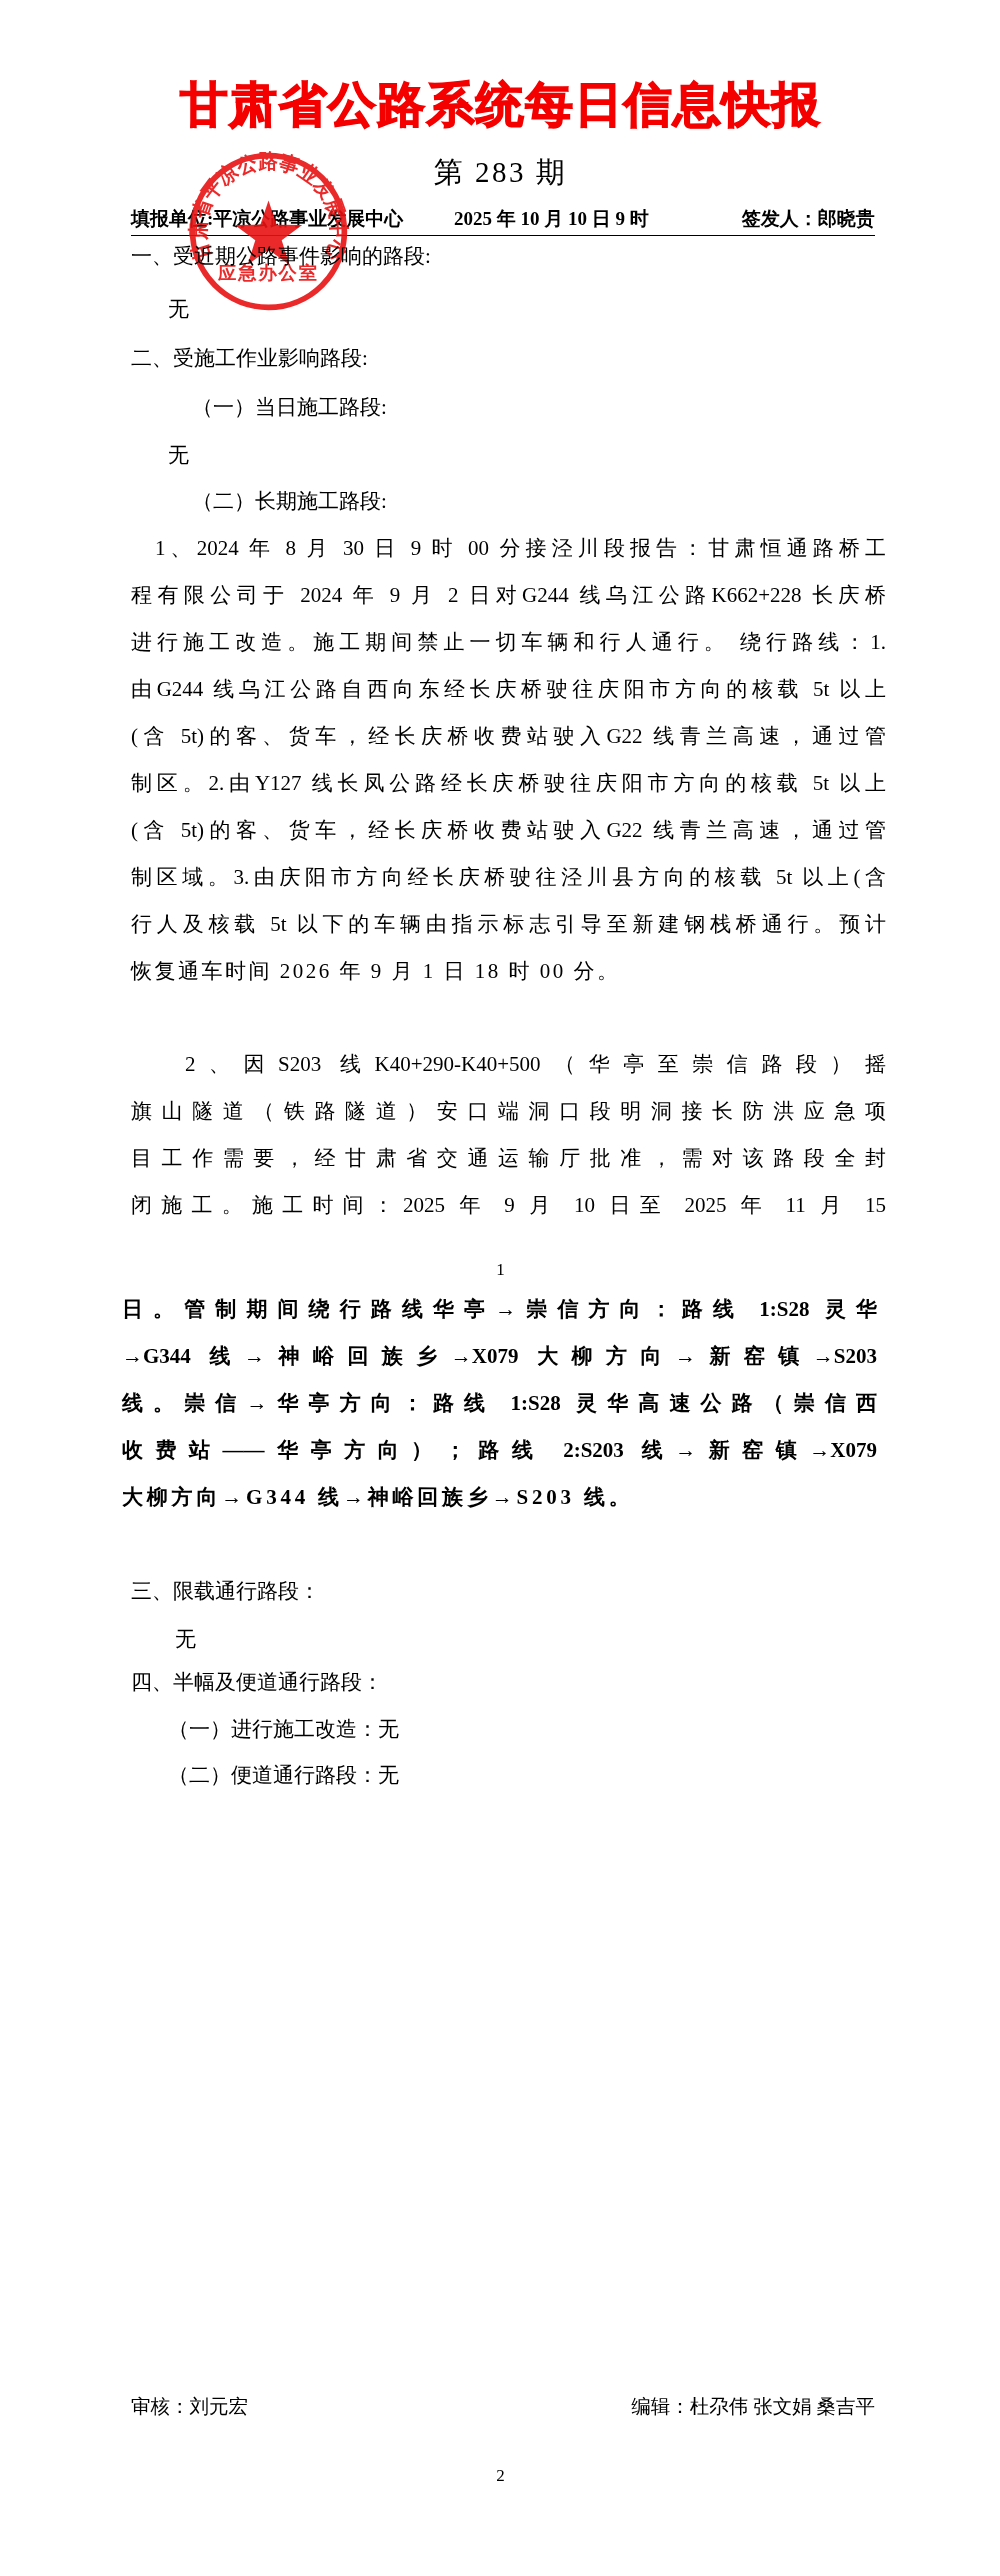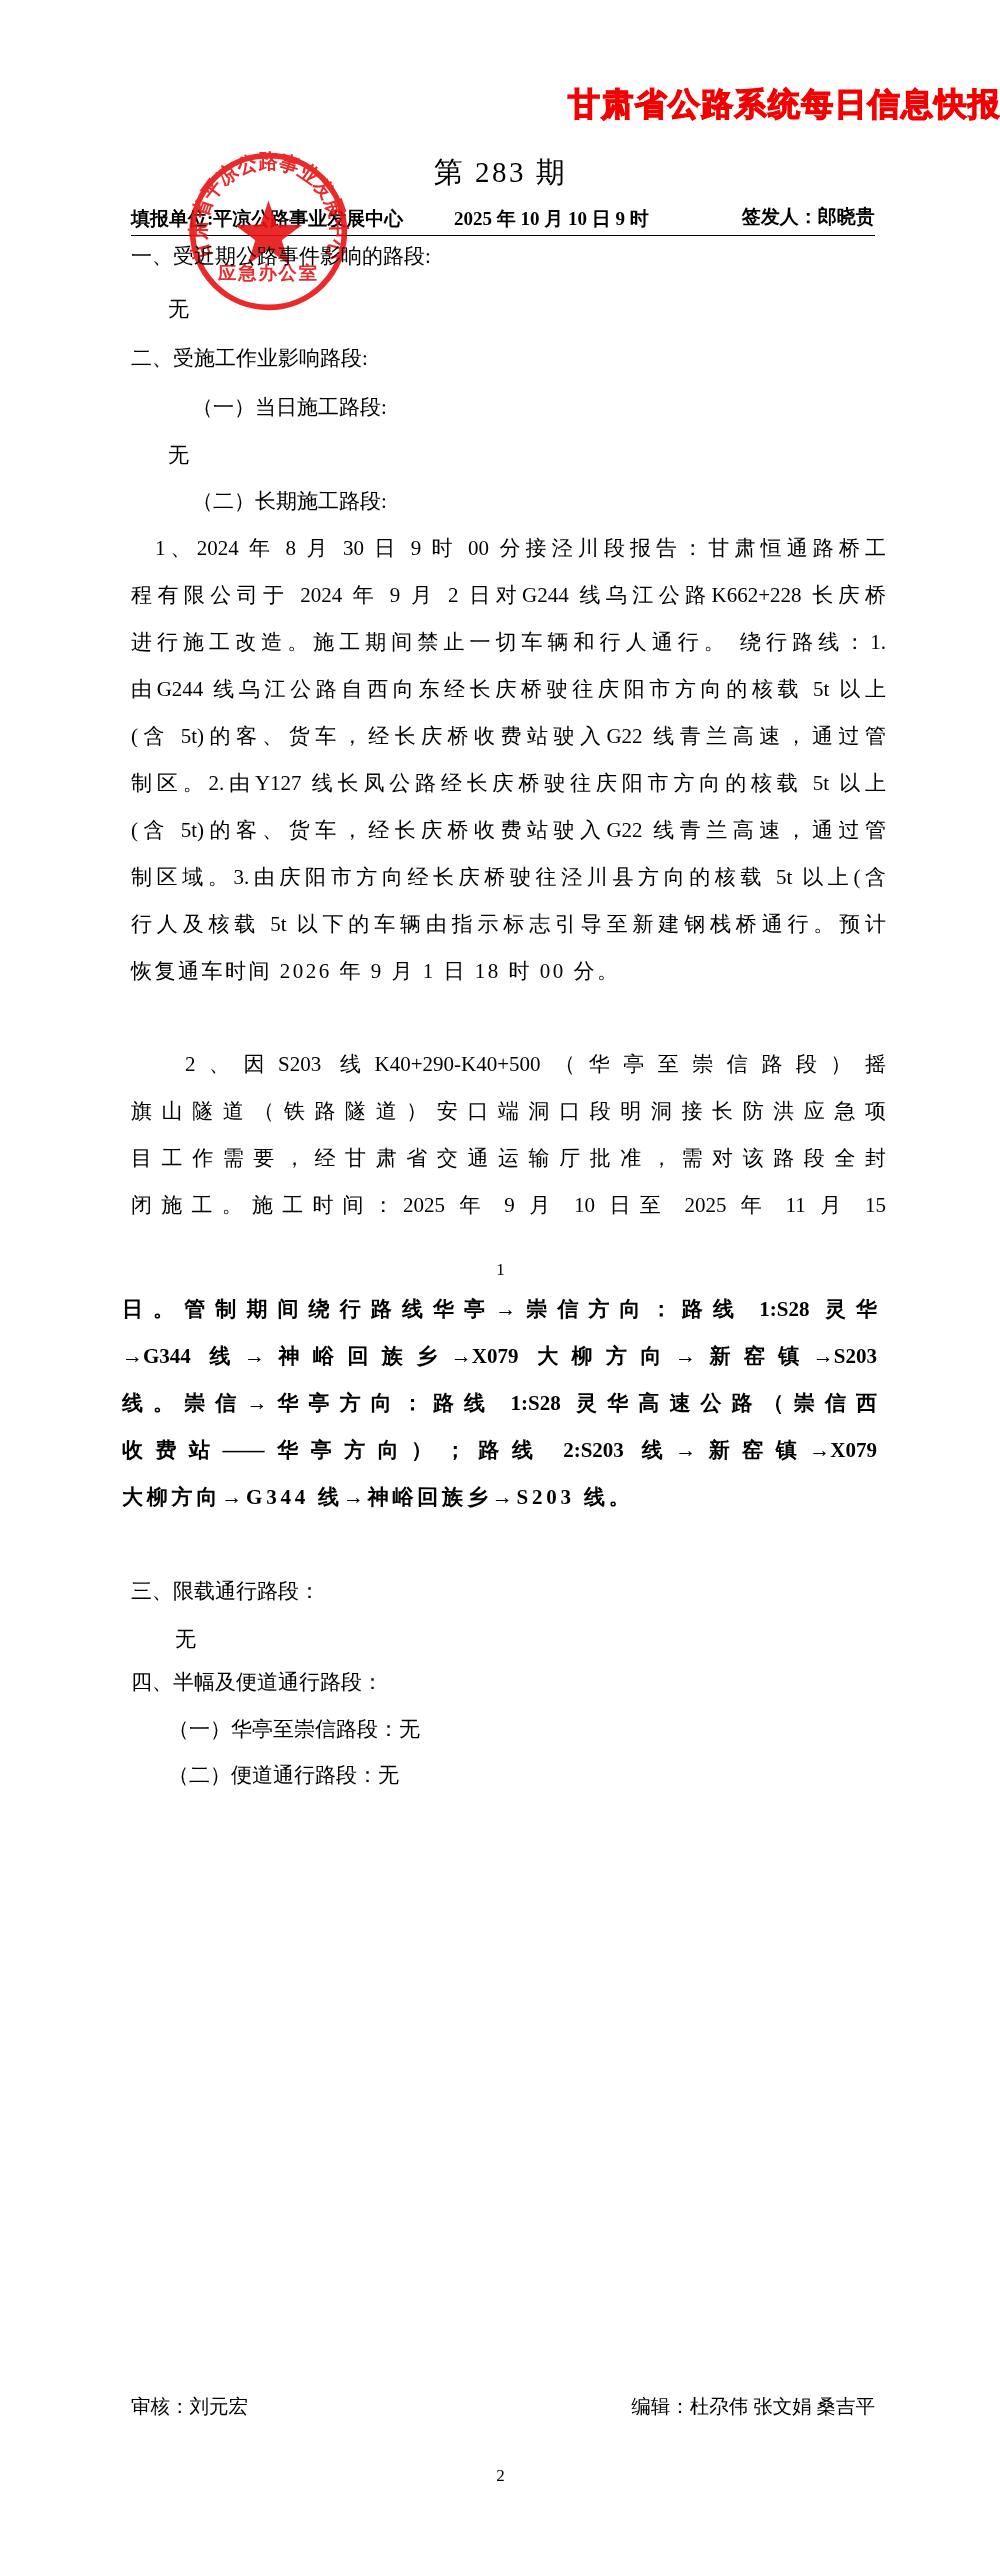--- a/index.html
+++ b/index.html
@@ -14,40 +14,40 @@
     height:2576px;
     background:#ffffff;
     margin:0 auto;
     overflow:hidden;
     color:var(--text-black);
     font-family:"Liberation Serif","DejaVu Serif",serif;
   }
   .abs{position:absolute;}
   .doc-title{
     left:0; top:78px; width:100%;
-    text-align:right;
-    font-size:32px; line-height:53px;
+    text-align:center;
+    font-size:48px; line-height:53px;
     font-weight:900;
     color:var(--title-red);
     letter-spacing:1.3px;
     -webkit-text-stroke:1.3px var(--title-red);
   }
   .issue-no{
     left:0; top:159px; width:100%;
     text-align:center;
     font-size:29px; line-height:26.5px;
     letter-spacing:2.5px;
   }
   .header-row{
     left:131px; top:206px; width:755px; height:25px;
     font-size:19px; line-height:25px; font-weight:bold;
   }
   .header-unit{left:0; top:0;}
   .header-date{left:323px; top:0;}
-  .header-signer{right:11.3px; top:0;font-family:Liberation Mono, monospace;}
+  .header-signer{right:11.3px; top:0;}
   .header-rule{
     left:131px; top:235px; width:744px; height:0;
     border-top:1.9px solid #000;
   }
   .h{
     font-size:21px; line-height:28px; font-weight:normal;
     white-space:nowrap;
   }
   .plain{
     font-size:21px; line-height:28px; font-weight:normal;
@@ -138,21 +138,21 @@
       <div class="tline">→G344 线→神峪回族乡→X079 大柳方向→新窑镇→S203</div>
       <div class="tline">线。崇信→华亭方向：路线 1:S28 灵华高速公路（崇信西</div>
       <div class="tline">收费站——华亭方向）；路线 2:S203 线→新窑镇→X079</div>
       <div class="tline tline-last">大柳方向→G344 线→神峪回族乡→S203 线。</div>
     </div>
 
   <div class="abs h" style="left:131px; top:1577px;">三、限载通行路段：</div>
   <div class="abs plain" style="left:175px; top:1625px;">无</div>
 
   <div class="abs h" style="left:131px; top:1668px;">四、半幅及便道通行路段：</div>
-  <div class="abs plain" style="left:168px; top:1715px;">（一）华亭至崇信路段：无</div>
+  <div class="abs plain" style="left:168px; top:1715px;">（一）进行施工改造：无</div>
   <div class="abs plain" style="left:168px; top:1761px;">（二）便道通行路段：无</div>
 
   <div class="abs footer-row">
     <span>审核：刘元宏</span>
     <span>编辑：杜尕伟 张文娟 桑吉平</span>
   </div>
 
   <div class="abs page-num" style="top:2466px;">2</div>
 
 </div>

